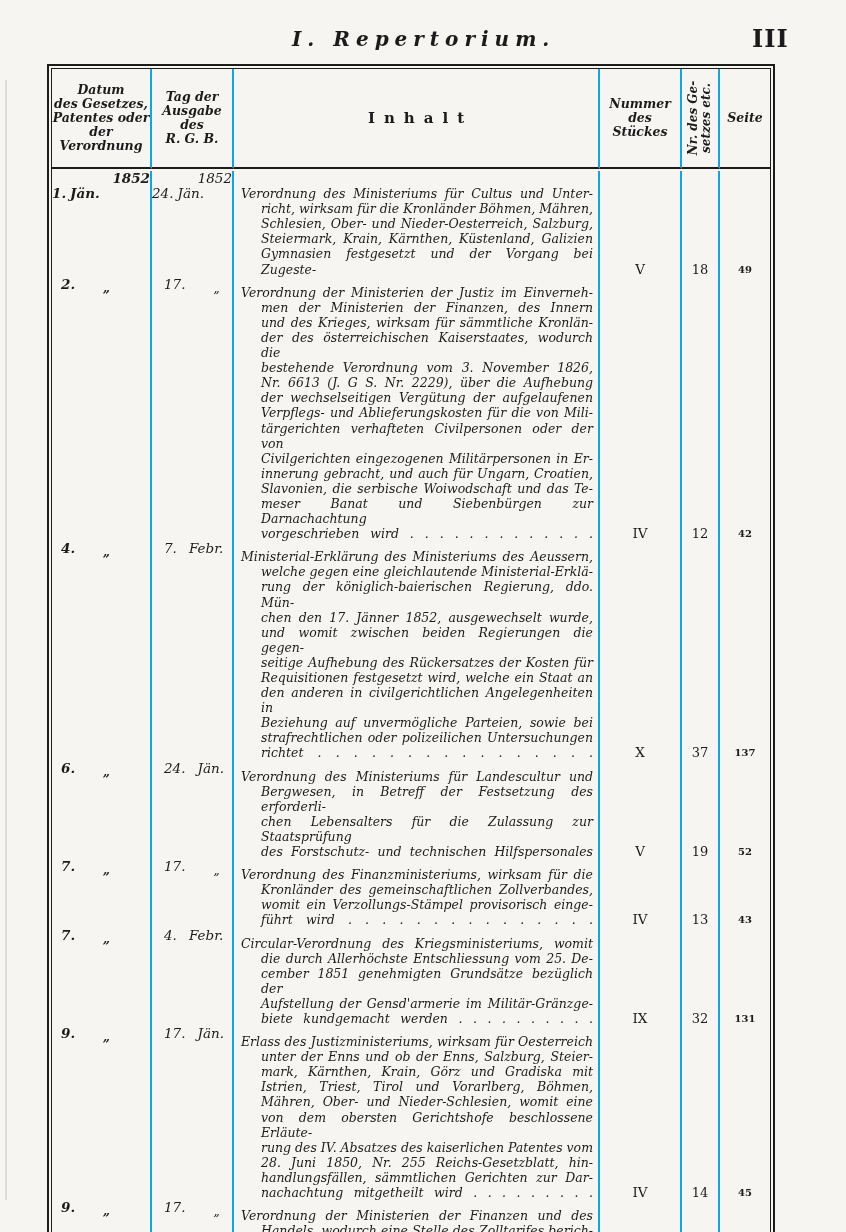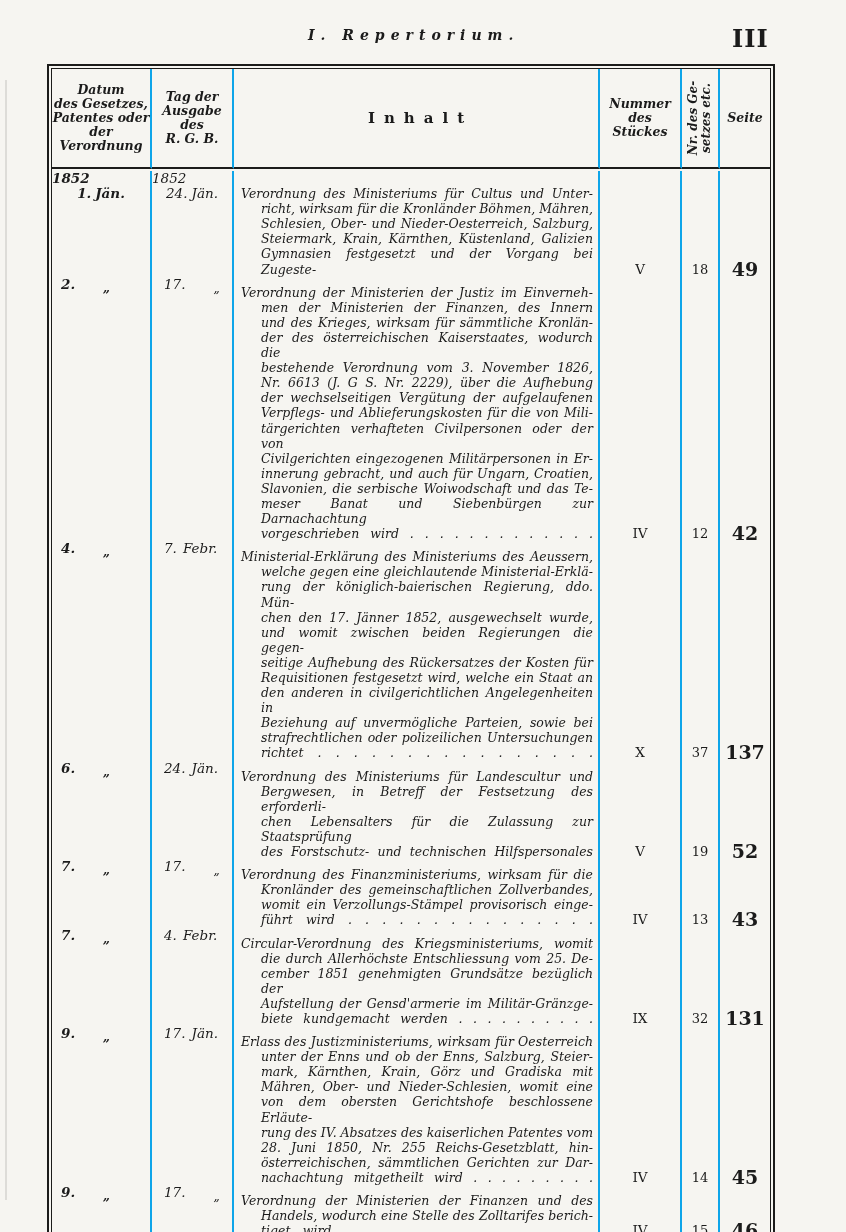--- a/index.html
+++ b/index.html
@@ -10,26 +10,26 @@
     font-family:"DejaVu Serif", serif;
     color:#1b1b1b;
     overflow:hidden;
   }
   
   .scan-edge {
     position:absolute; left:5px; top:80px; width:2px; height:1120px;
     background:rgba(95,92,84,0.16);
   }
   .page-title {
-    position:absolute; top:27px; left:308px;
-    font-style:italic; font-weight:700; font-size:14px;
+    position:absolute; top:27px; left:292px;
+    font-style:italic; font-weight:700; font-size:20px;
     letter-spacing:6px; white-space:nowrap;
   }
   .page-num {
-    position:absolute; top:24px; left:732px;
+    position:absolute; top:24px; left:752px;
     font-weight:700; font-size:24px; letter-spacing:1px;
   }
   
   .table-wrap {
     position:absolute; left:47px; top:64px;
     border:2px solid #1c1c1b; border-bottom:none;
     width:724px;
   }
   .table-inner {
     margin:2px 2px 0 2px;
@@ -72,33 +72,33 @@
   .trow .c3 {
     font-style:italic; font-size:12.5px; line-height:15.1px;
     padding:0 5px 0 7px;
   }
   .trow .c4, .trow .c5, .trow .c6 {
     display:flex; align-items:flex-end; justify-content:center;
     line-height:15.1px; padding-bottom:0;
   }
   .trow .c4 { font-size:13.5px; }
   .trow .c5 { font-size:13px; }
-  .trow .c6 { font-weight:700; font-size:19px; }
+  .trow .c6 { font-weight:700; font-size:10px; }
   .line {
     text-align:justify; text-align-last:justify;
     padding-left:20px;
   }
   .line:first-child { padding-left:0;margin-top:8px; }
   .datecell { padding-left:9px; white-space:nowrap; }
   .c2 .datecell { padding-left:12px; }
-  .drest { margin-left:6px; display:inline-block; }
+  .drest { margin-left:12px; display:inline-block; }
   .drest.ditto { margin-left:28px; position:relative; top:3px; font-size:12px; }
   .dyear { display:none; }
-  .trow.with-year .dyear { display:block; text-align:left; }
-  .trow.with-year .datecell { padding-left:0; text-align:center; }
+  .trow.with-year .dyear { display:block; text-align:right; }
+  .trow.with-year .datecell { padding-left:0; }
   .trow.with-year .drest { margin-left:4px; }
   .trow.with-year .c3-lines { margin-top:15.1px; }
 </style>
 </head>
 <body>
 
 <div class="scan-edge"></div>
 
 <div class="page-title">I. Repertorium.</div>
 <div class="page-num">III</div>
@@ -330,25 +330,26 @@
     </div>
     <div class="c2 cell-line">
 
       <div class="datecell"><span class="dnum">17.</span><span class="drest">Jän.</span></div>
     </div>
     <div class="c3 cell-line">
       <div class="c3-lines">
               <div class="line">Erlass des Justizministeriums, wirksam für Oesterreich</div>
               <div class="line">unter der Enns und ob der Enns, Salzburg, Steier-</div>
               <div class="line">mark, Kärnthen, Krain, Görz und Gradiska mit</div>
+              <div class="line">Istrien, Triest, Tirol und Vorarlberg, Böhmen,</div>
               <div class="line">Mähren, Ober- und Nieder-Schlesien, womit eine</div>
               <div class="line">von dem obersten Gerichtshofe beschlossene Erläute-</div>
               <div class="line">rung des IV. Absatzes des kaiserlichen Patentes vom</div>
               <div class="line">28. Juni 1850, Nr. 255 Reichs-Gesetzblatt, hin-</div>
-              <div class="line">österreichischen, sämmtlichen Gerichten zur Dar-</div>
+              <div class="line">handlungsfällen, sämmtlichen Gerichten zur Dar-</div>
               <div class="line">nachachtung mitgetheilt wird . . . . . . . . .</div>
             </div>
     </div>
     <div class="c4 cell-line">
             <span>IV</span>
           </div>
     <div class="c5 cell-line">
             <span>14</span>
           </div>
     <div class="c6">

